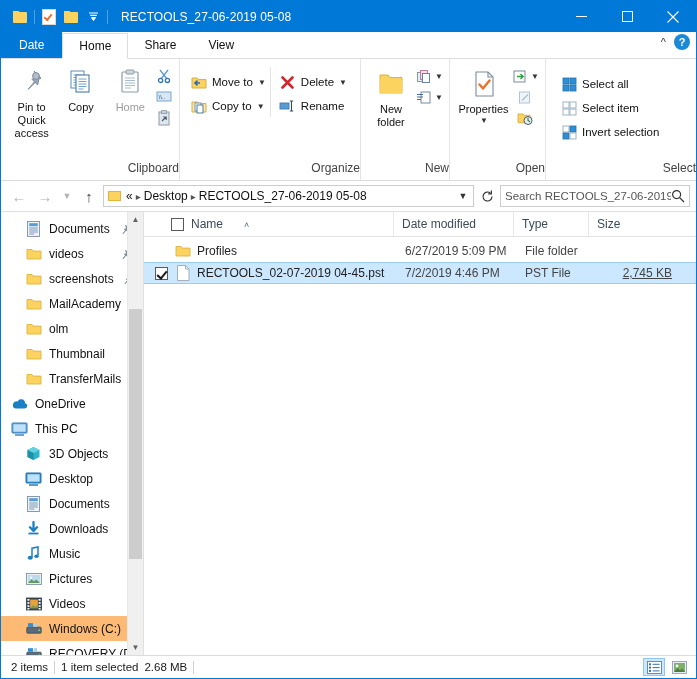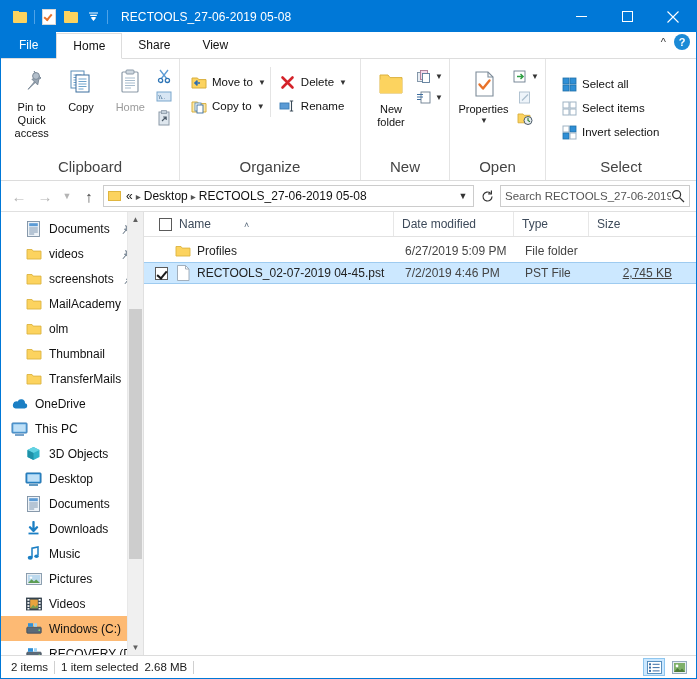--- a/index.html
+++ b/index.html
@@ -42,21 +42,21 @@
   .help-ico{width:16px;height:16px;border-radius:50%;background:#1b8ad6;color:#fff;
             font-size:11px;font-weight:bold;display:flex;align-items:center;justify-content:center;}
 
   
   .ribbon{height:121px;background:#fff;border-bottom:1px solid #dcdcdc;
           display:flex;flex:0 0 auto;position:relative;}
   .rgroup{display:flex;flex-direction:column;justify-content:space-between;
           height:100%;position:relative;}
   .rgroup + .rgroup{border-left:1px solid #e4e4e4;}
   .rg-body{display:flex;align-items:flex-start;padding:4px 6px 0 6px;flex:1;}
-  .rg-label{text-align:center;font-size:15px;color:#444;padding-bottom:5px;}
+  .rg-label{text-align:right;font-size:12px;color:#444;padding-bottom:5px;}
 
   .bigbtn{display:flex;flex-direction:column;align-items:center;justify-content:flex-start;
           width:58px;padding:3px 2px;cursor:default;}
   .bigbtn .lbl{font-size:11px;color:#111;text-align:center;line-height:13px;margin-top:3px;}
   .bigbtn.disabled .lbl{color:#9b9b9b;}
   .bigicon{height:32px;display:flex;align-items:center;justify-content:center;}
 
   .smallcol{display:flex;flex-direction:column;justify-content:flex-start;padding-top:4px;gap:2px;}
   .smallbtn{display:flex;align-items:center;gap:4px;padding:2px 4px;cursor:default;}
   .smallbtn .lbl{font-size:11.5px;color:#111;white-space:nowrap;}
@@ -176,21 +176,21 @@
       </div>
       <div class="wc close">
         <svg width="12" height="12" viewBox="0 0 12 12">
             <path d="M0.5 0.5l11 11M11.5 0.5l-11 11" stroke="#fff" stroke-width="1.1"></path>
           </svg>
       </div>
     </div>
   </div>
 
   <div class="tabstrip">
-    <div class="tab file">File</div>
+    <div class="tab file">Date</div>
     <div class="tab active">Home</div>
     <div class="tab">Share</div>
     <div class="tab">View</div>
     <div class="tabs-right">
       <span class="chev-up">^</span>
       <span class="help-ico">?</span>
     </div>
   </div>
 
   <div class="ribbon">
@@ -409,21 +409,21 @@
           </div>
           <div class="smallbtn">
             <span class="sicon">
               <svg width="15" height="15" viewBox="0 0 15 15">
                 <rect x="1" y="1" width="6" height="6" fill="#fff" stroke="#9fb3c4" stroke-width="1"></rect>
                 <rect x="8" y="1" width="6" height="6" fill="#fff" stroke="#9fb3c4" stroke-width="1"></rect>
                 <rect x="1" y="8" width="6" height="6" fill="#fff" stroke="#9fb3c4" stroke-width="1"></rect>
                 <rect x="8" y="8" width="6" height="6" fill="#fff" stroke="#9fb3c4" stroke-width="1"></rect>
               </svg>
             </span>
-            <span class="lbl">Select items</span>
+            <span class="lbl">Select item</span>
           </div>
           <div class="smallbtn">
             <span class="sicon">
               <svg width="15" height="15" viewBox="0 0 15 15">
                 <rect x="1" y="1" width="6" height="6" fill="#fff" stroke="#9fb3c4" stroke-width="1"></rect>
                 <rect x="8" y="1" width="6" height="6" fill="#2f8fd6" stroke="#1f6fa8" stroke-width="0.8"></rect>
                 <rect x="1" y="8" width="6" height="6" fill="#2f8fd6" stroke="#1f6fa8" stroke-width="0.8"></rect>
                 <rect x="8" y="8" width="6" height="6" fill="#fff" stroke="#9fb3c4" stroke-width="1"></rect>
               </svg>
             </span>
@@ -666,21 +666,21 @@
         </div>
       <div class="navscroll">
         <div class="nsb-arrow">▲</div>
         <div class="nsb-thumb" style="top:97px;height:250px;"></div>
         <div class="nsb-arrow" style="position:absolute;bottom:0;width:15px;">▼</div>
       </div>
     </div>
 
     <div class="content">
       <div class="colhead">
-        <div class="col name" style="width:250px;padding-left:4px;display:flex;align-items:center;">
+        <div class="col name" style="width:250px;padding-left:16px;display:flex;align-items:center;">
           <span class="hdr-chk"></span>
           <span>Name</span>
           <span class="sortmark">˄</span>
         </div>
         <div class="col" style="width:120px">Date modified</div>
         <div class="col" style="width:75px">Type</div>
         <div class="col" style="width:90px;border-right:none;">Size</div>
       </div>
       <div class="filelist" id="filelist">
           <div class="row">

